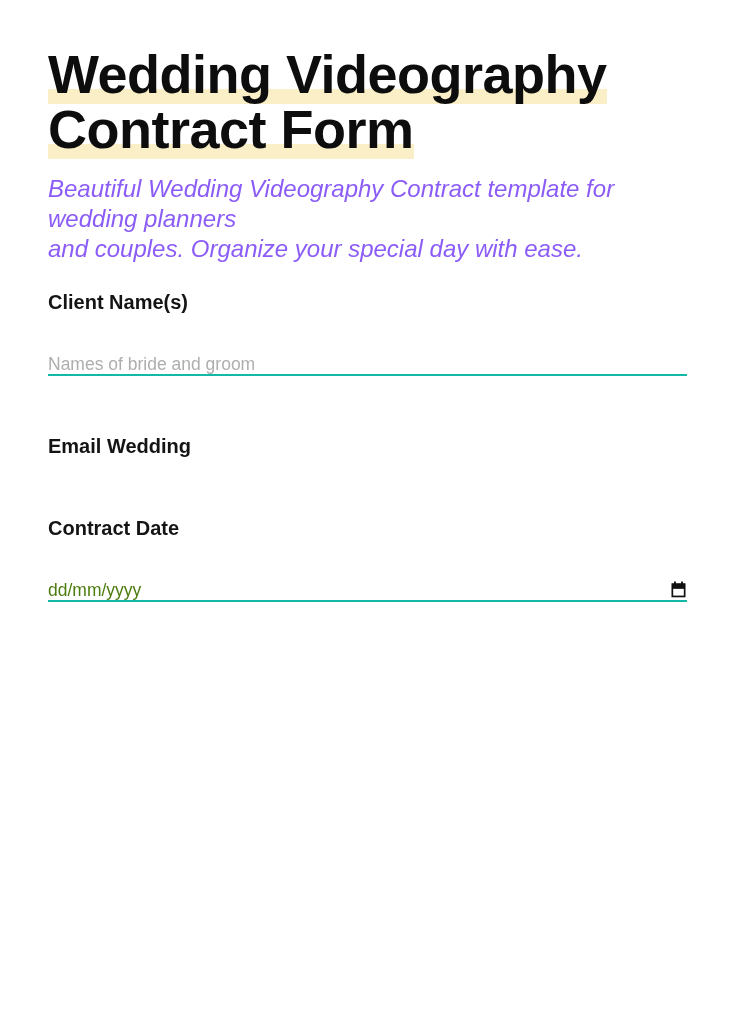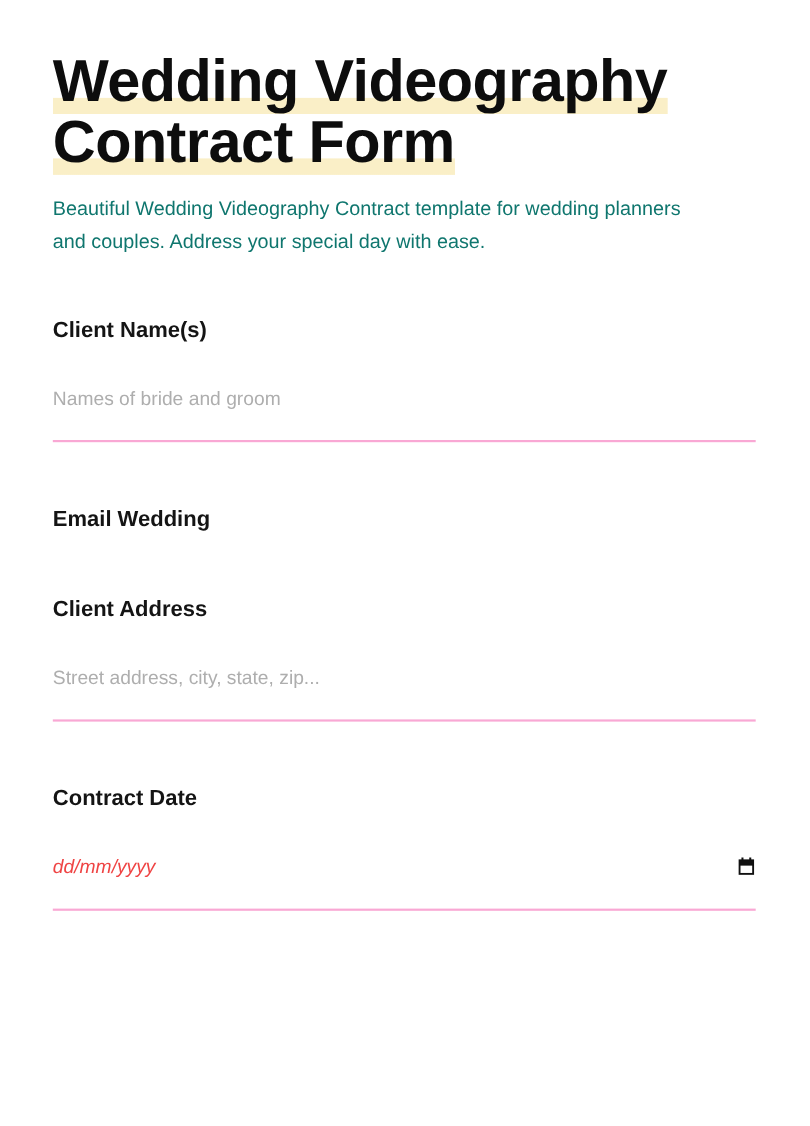--- a/index.html
+++ b/index.html
@@ -26,102 +26,99 @@
     background-repeat: no-repeat;
     background-size: 100% 15px;
     background-position: left bottom;
     -webkit-box-decoration-break: clone;
     box-decoration-break: clone;
   }
 
   
   .page-subtitle {
     margin-top: 17px;
-    font-size: 18px;
+    font-style: italic;
+    font-size: 24px;
     line-height: 30px;
-    color: #0f766e;
+    color: #8b5cf6;
   }
 
   
-  form.contract-form { margin-top: 54px; }
+  form.contract-form { margin-top: 26px; }
 
   .field { margin-bottom: 58px; }
 
   .field-label {
     display: block;
     font-size: 20px;
     line-height: 24px;
     font-weight: 700;
     color: #141414;
   }
 
   .field input,
   .date-input {
     display: block;
     width: 100%;
     margin-top: 40px;
     border: none;
-    border-bottom: 2px solid #f9a8d4;
-    padding: 0 0 28px 0;
+    border-bottom: 2px solid #14b8a6;
+    padding: 0 0 0 0;
     font-family: "Liberation Sans", sans-serif;
     font-size: 17.5px;
     line-height: 20px;
     color: #3b3b3b;
     background: transparent;
     outline: none;
     border-radius: 0;
   }
   .field input::placeholder { color: #aeaeae; opacity: 1; }
 
   .date-input {
     display: flex;
     align-items: flex-start;
     justify-content: space-between;
     cursor: text;
   }
-  .date-input .date-placeholder { color: #ef4444; font-style: italic; }
+  .date-input .date-placeholder { color: #4d7c0f; }
   .date-input .cal-btn {
     border: none;
     background: none;
     padding: 0;
     margin-top: 1px;
     cursor: pointer;
     line-height: 0;
   }
 </style>
 </head>
 <body>
 
 <header>
   <h1 class="page-title"><span class="hl" style="background-image: linear-gradient(rgb(250, 239, 199), rgb(250, 239, 199));">Wedding Videography Contract Form</span></h1>
 
   <div class="page-subtitle">
     <div>Beautiful Wedding Videography Contract template for wedding planners</div>
-    <div>and couples. Address your special day with ease.</div>
+    <div>and couples. Organize your special day with ease.</div>
   </div>
 </header>
 
 <form class="contract-form">
 
   <div class="field">
     <label class="field-label">Client Name(s)</label>
     <input type="text" placeholder="Names of bride and groom" style="">
   </div>
 
   <div class="field">
     <label class="field-label">Email Wedding</label>
   </div>
 
   <div class="field">
   </div>
 
-  <div class="field">
-    <label class="field-label">Client Address</label>
-    <input type="text" placeholder="Street address, city, state, zip..." style="">
-  </div>
 
   <div class="field">
     <label class="field-label">Contract Date</label>
     <div class="date-input">
       <span class="date-placeholder">dd/mm/yyyy</span>
       <button type="button" class="cal-btn">
         <span>
           <svg width="17" height="18" viewBox="0 0 24 25" aria-hidden="true">
             <path d="M7 0.5 L7 5 M17 0.5 L17 5" stroke="#111111" stroke-width="2.6" fill="none"></path>
             <rect x="3.3" y="4.2" width="17.4" height="17.4" fill="none" stroke="#111111" stroke-width="2.4"></rect>

